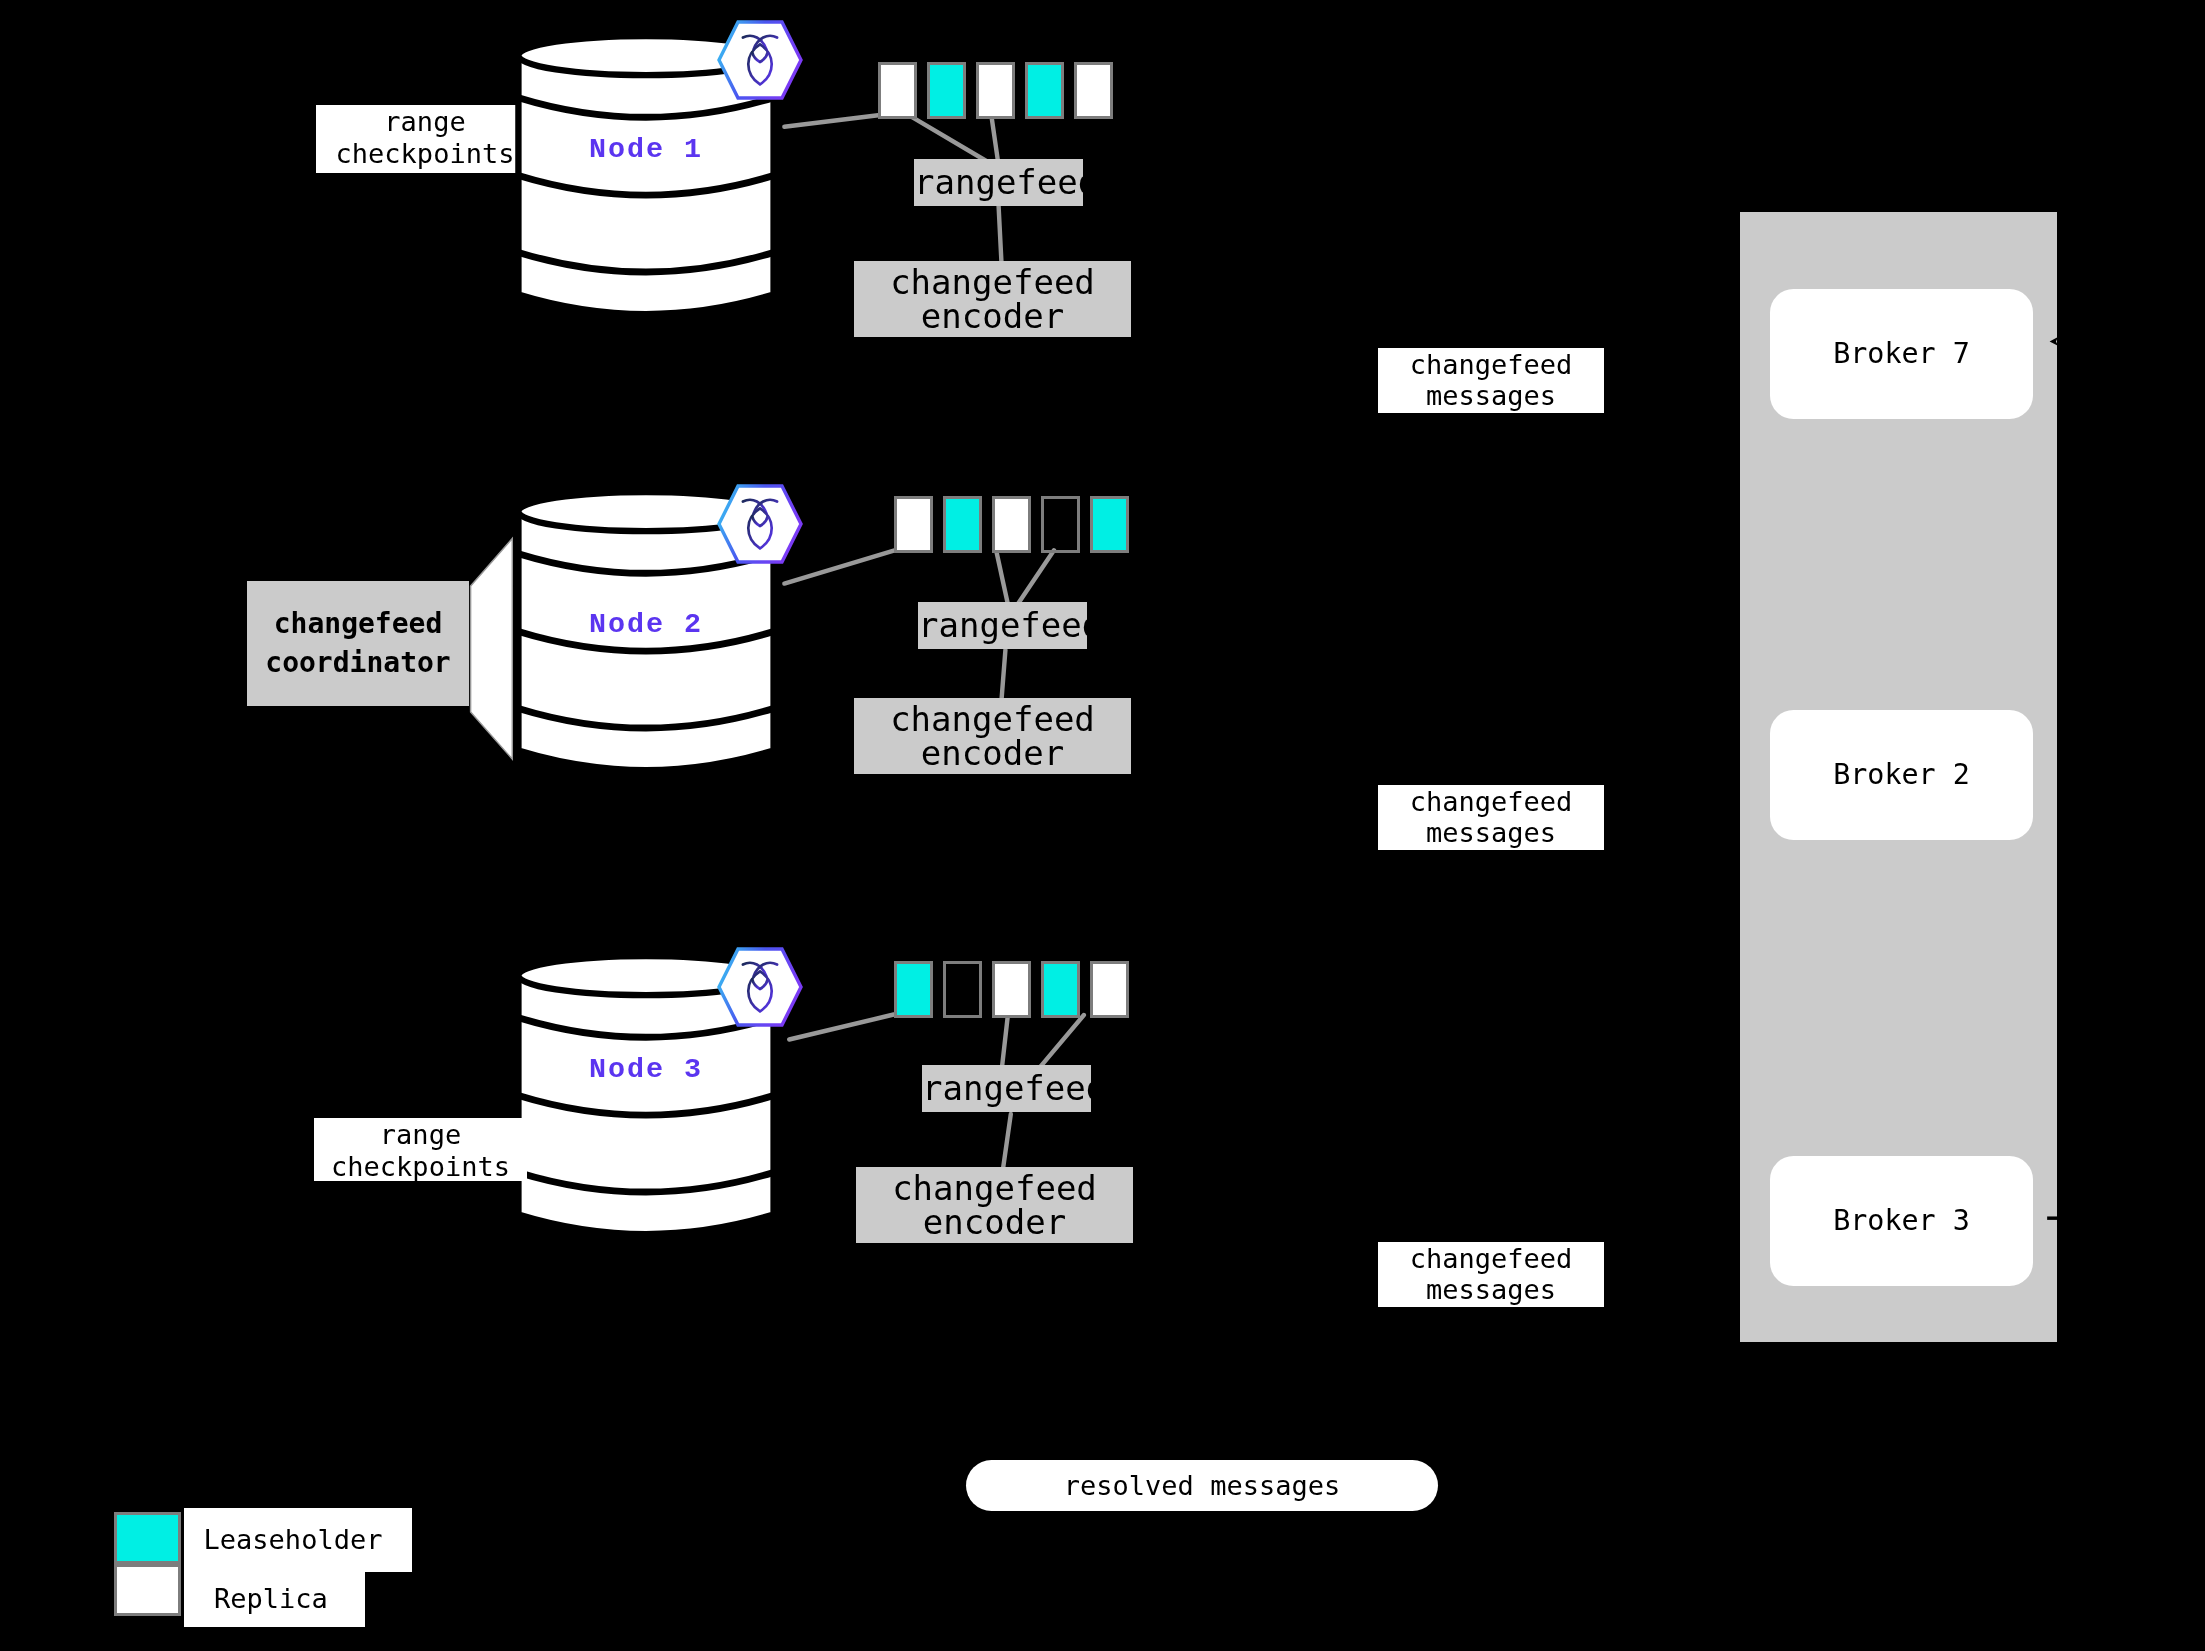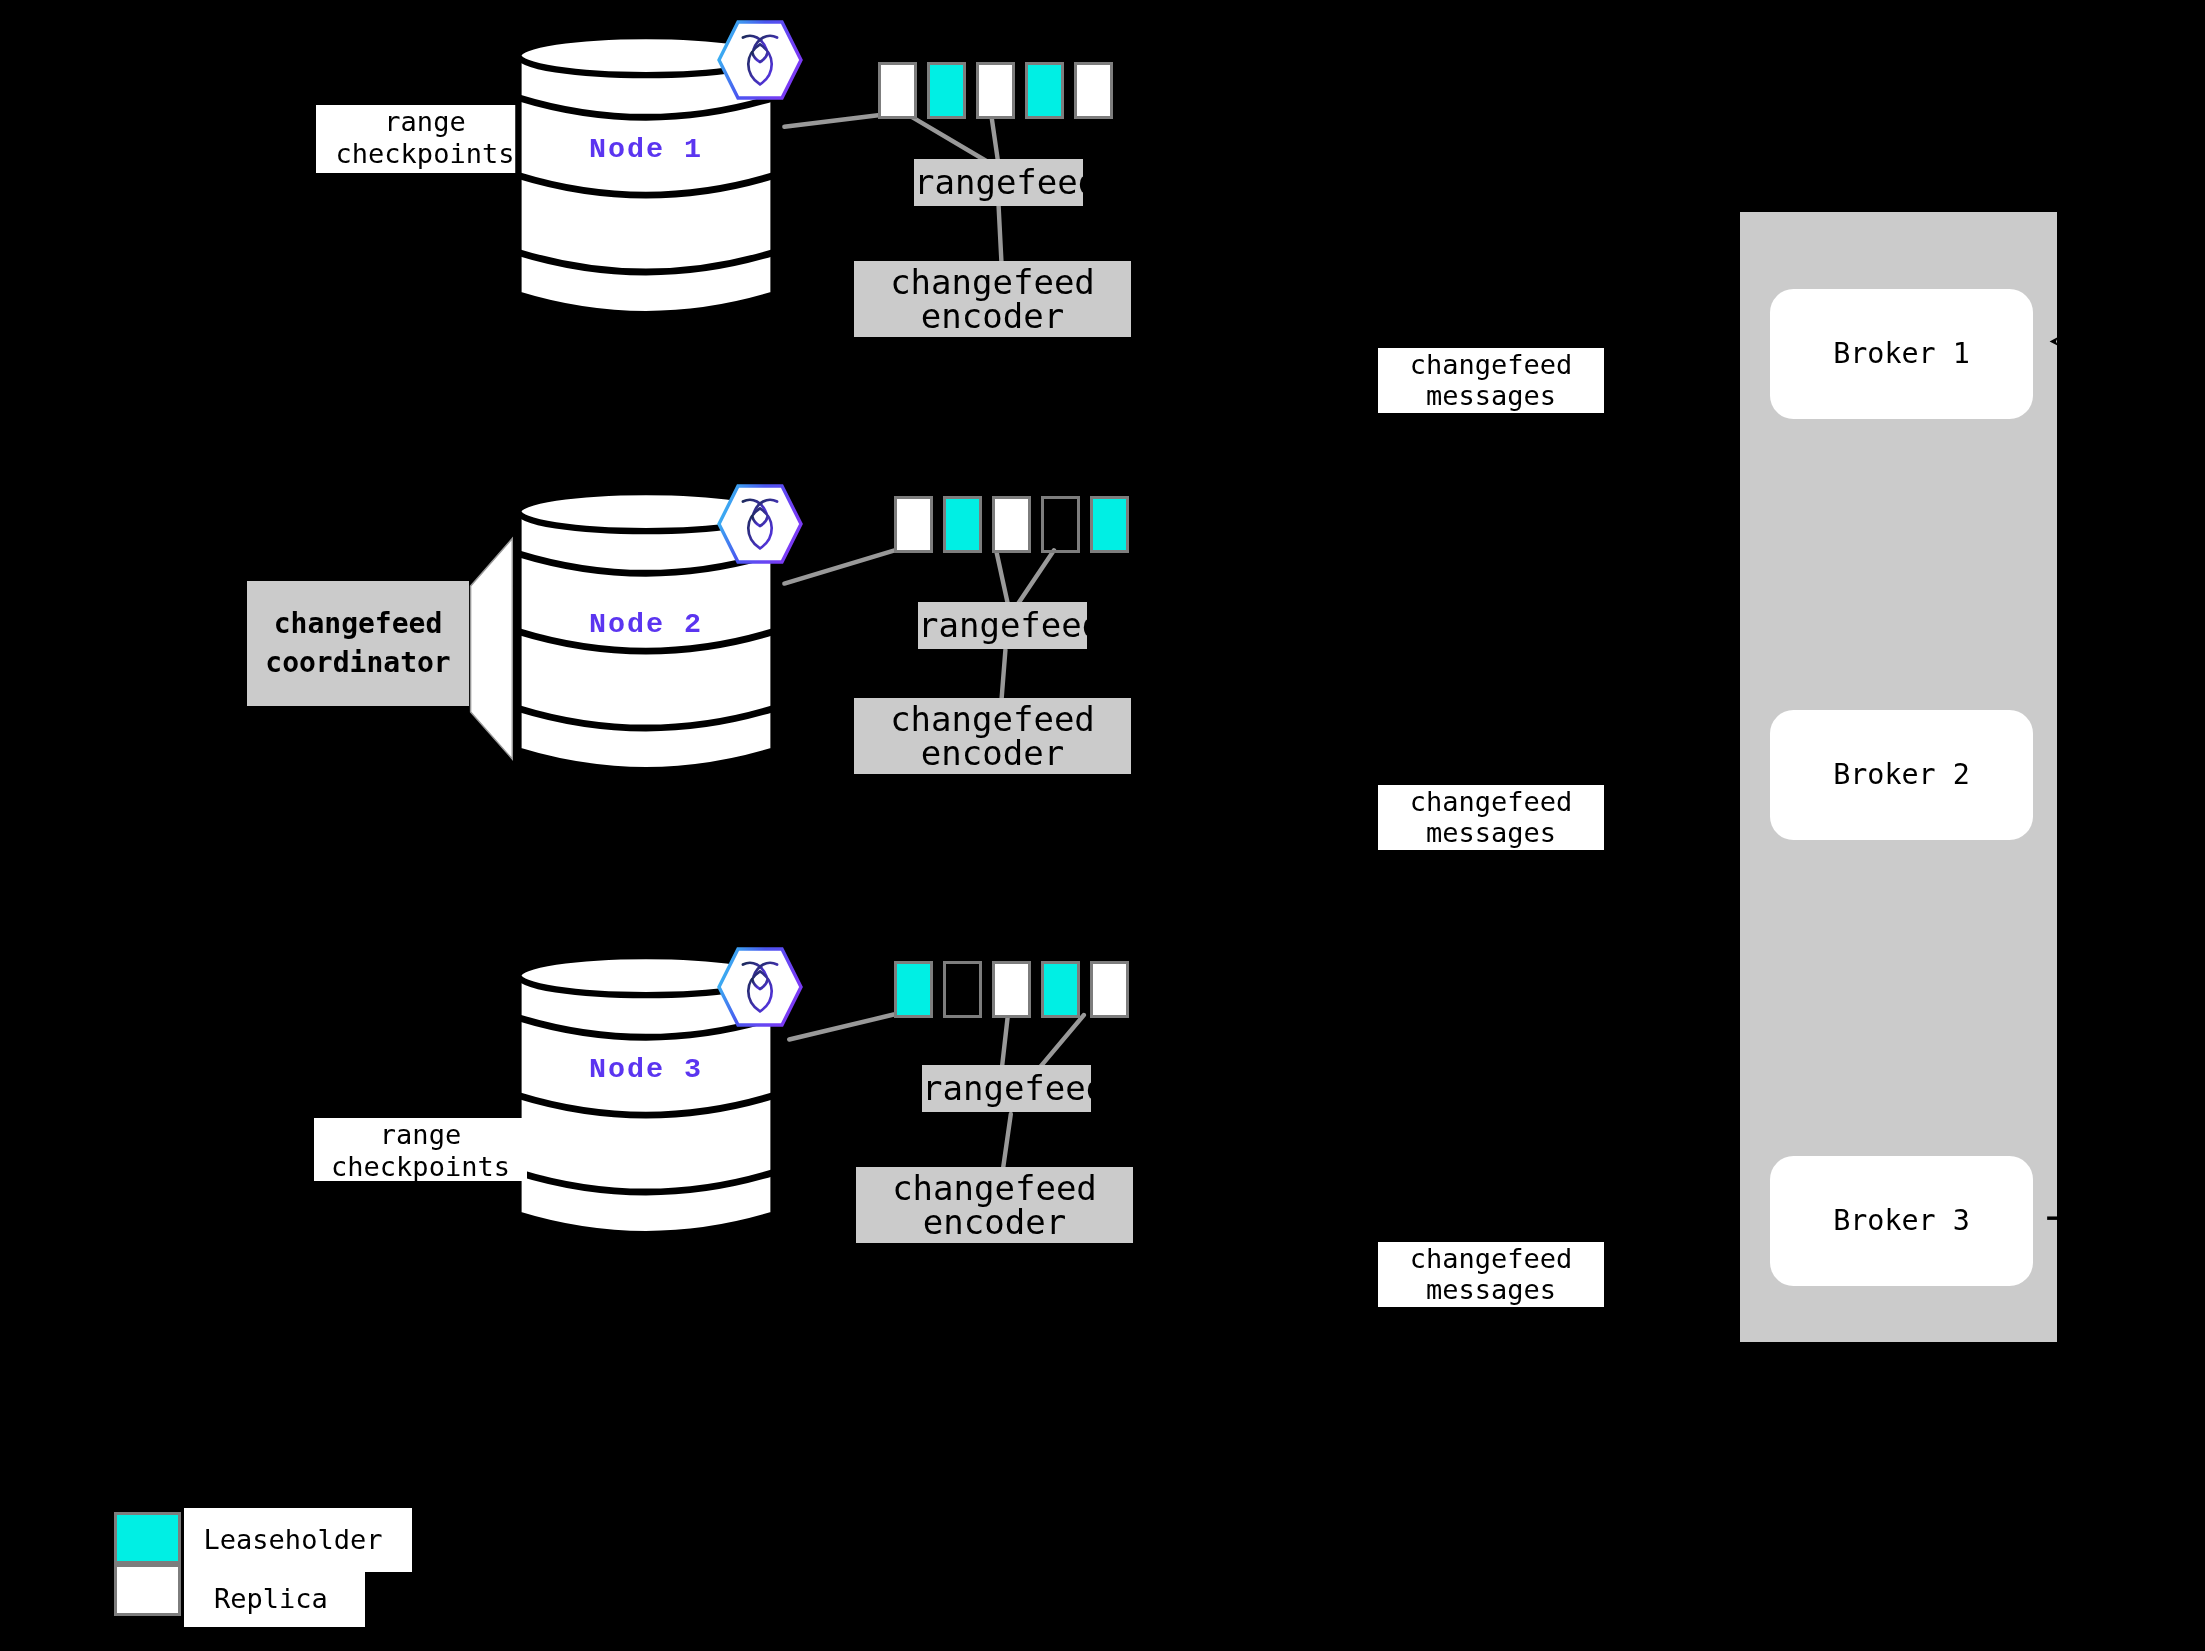--- a/index.html
+++ b/index.html
@@ -208,34 +208,37 @@
   </div>
   <div class="abs wlabel two-line" style="left:1346px;top:1242px;width:226px;height:65px;line-height:31px;">
     <div>changefeed</div>
     <div>messages</div>
   </div>
 
 
   <div class="abs" style="left:1740px;top:212px;width:317px;height:1130px;background:var(--gray,#CBCBCB);"></div>
 
   <div class="abs broker" style="left:1770px;top:289px;width:263px;height:130px;">
-    <span>Broker 1</span>
+    <span>Broker 7</span>
   </div>
   <div class="abs broker" style="left:1770px;top:710px;width:263px;height:130px;">
     <span>Broker 2</span>
   </div>
   <div class="abs broker" style="left:1770px;top:1156px;width:263px;height:130px;">
     <span>Broker 3</span>
   </div>
 
   <svg class="abs" style="left:0;top:0;z-index:10;" width="2205" height="1652" viewBox="0 0 4498 3369">
     <polygon points="4181,696 4198,687 4194,696 4198,705" fill="#000"></polygon>
     <rect x="4176" y="2481" width="22" height="7" fill="#000"></rect>
   </svg>
 
+  <div class="abs pill" style="left:966px;top:1460px;width:472px;height:51px;">
+    <span>resolved messages</span>
+  </div>
 
   <div class="abs swatch" style="left: 114px; top: 1512px; width: 67px; height: 52px; background: rgb(0, 239, 228);"></div>
   <div class="abs swatch" style="left: 114px; top: 1564px; width: 67px; height: 52px; background: rgb(255, 255, 255);"></div>
   <div class="abs legend-box" style="left:184px;top:1508px;width:228px;height:64px;line-height:64px;padding-left:19.6px;">
     <span>Leaseholder</span>
   </div>
   <div class="abs legend-box" style="left:184px;top:1571px;width:181px;height:56px;line-height:56px;padding-left:30px;">
     <span>Replica</span>
   </div>
 

